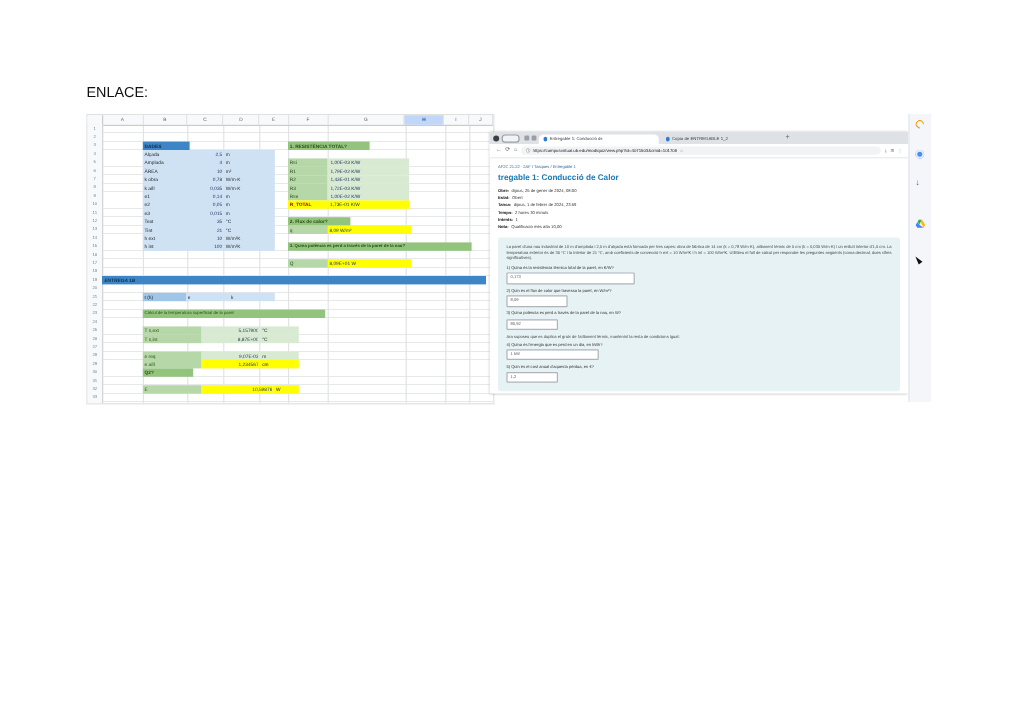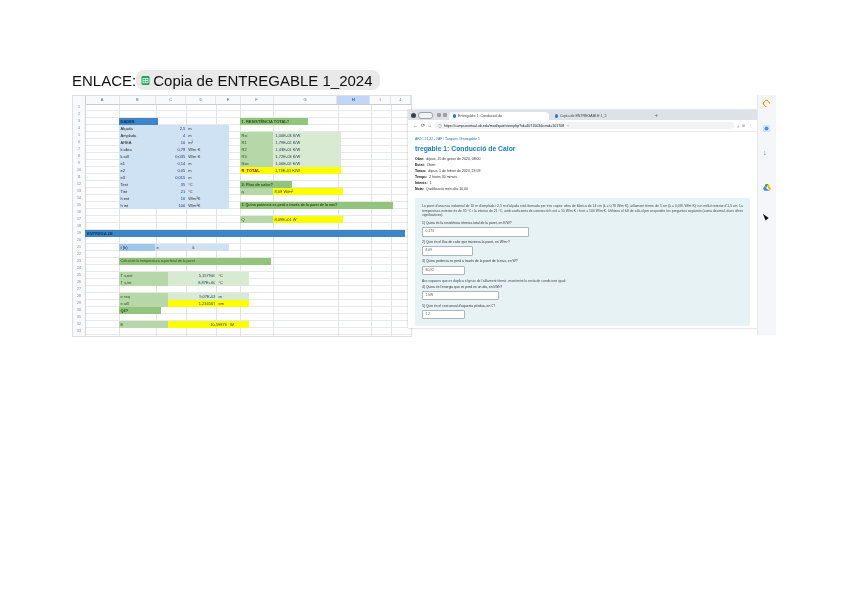--- a/index.html
+++ b/index.html
@@ -1,19 +1,19 @@
 <!DOCTYPE html>
 <html><head>
 <meta charset="utf-8">
 <style>
   html,body{margin:0;padding:0;background:#fff;}
   body{width:848px;height:600px;position:relative;font-family:"Liberation Sans",sans-serif;overflow:hidden;}
   .doc{position:absolute;inset:0;}
   
-  .caption{position:absolute;left:72px;top:70px;display:flex;align-items:center;gap:0;font-size:15px;color:#111;}
+  .caption{position:absolute;left:72px;top:70px;display:flex;align-items:center;gap:12px;font-size:12px;color:#111;}
   .chip{display:inline-flex;align-items:center;gap:3px;background:#e9e9e9;border-radius:8px;padding:1.5px 7px 1.5px 5px;cursor:pointer;}
   
   .shot{position:absolute;left:72px;top:95px;width:703px;height:240px;background:#fff;}
   
   .sheet{position:absolute;left:0;top:0;width:338px;height:240px;background:#fff;border:0.5px solid #e0e0e0;}
   .grid{position:absolute;left:12px;top:8px;right:0;bottom:0;
         background:repeating-linear-gradient(to bottom,transparent 0px,transparent 6.4px,#e7e8ea 6.4px,#e7e8ea 7px);}
   .vl{position:absolute;top:8px;bottom:0;width:0.5px;background:#e2e3e5;}
   .colhead{position:absolute;left:0;top:0;right:0;height:8px;display:flex;background:#f8f9fa;border-bottom:0.5px solid #c9cbcf;}
   .corner{width:12px;height:8px;border-right:0.5px solid #c9cbcf;background:#f8f9fa;}
@@ -78,29 +78,20 @@
   .dl{font-size:7px;color:#2f6fd6;font-weight:bold;line-height:7px;}
   .cur{width:0;height:0;border-left:2.5px solid transparent;border-right:2.5px solid transparent;border-bottom:7px solid #111;transform:rotate(-38deg);}
 </style>
 </head>
 <body>
 
 <div class="doc">
 
   <div class="caption">
     <span>ENLACE:</span>
-    <span class="chip">
-      <svg width="9" height="9" viewBox="0 0 9 9">
-        <rect x="0.5" y="0" width="8" height="9" rx="1.2" fill="#23a566"></rect>
-        <rect x="2" y="2.4" width="5" height="4.4" fill="none" stroke="#fff" stroke-width="0.7"></rect>
-        <line x1="2" y1="4.6" x2="7" y2="4.6" stroke="#fff" stroke-width="0.7"></line>
-        <line x1="4.5" y1="2.4" x2="4.5" y2="6.8" stroke="#fff" stroke-width="0.7"></line>
-      </svg>
-      <span>Copia de ENTREGABLE 1_2024</span>
-    </span>
   </div>
 
   <div class="shot">
 
     <div class="sheet">
       <div class="grid"></div>
       <div class="vl" style="left:12px"></div>
       <div class="vl" style="left:46px"></div>
       <div class="vl" style="left:83px"></div>
       <div class="vl" style="left:113px"></div>

